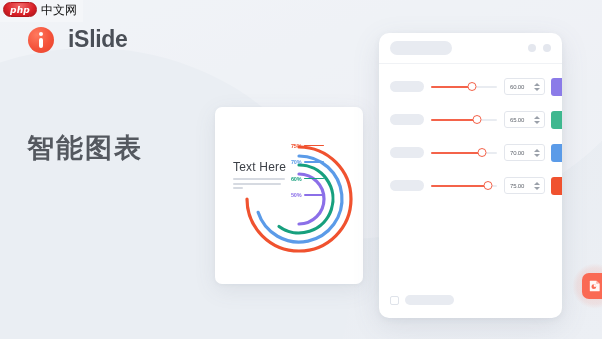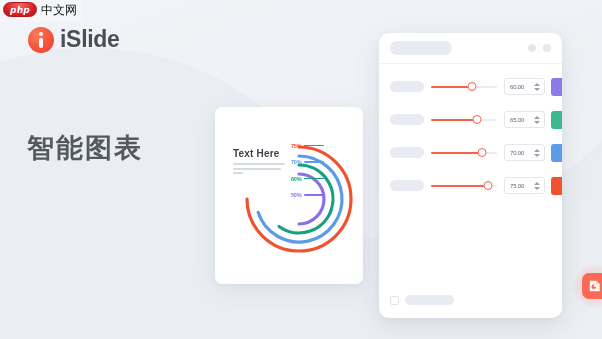--- a/index.html
+++ b/index.html
@@ -31,21 +31,21 @@
     width:34px; height:15px; border-radius:8px;
     background:radial-gradient(ellipse at 50% 22%, #f26a6a 0%, #d81f26 62%, #a7141a 100%);
     border:1px solid #b3161c;
     display:flex; align-items:center; justify-content:center;
     color:#fff; font-size:9px; font-weight:bold; font-style:italic; letter-spacing:.2px;
     font-family:"DejaVu Sans", sans-serif;
   }
   .wm-text { font-size:12px; font-weight:normal; color:#111; letter-spacing:0px; }
 
   
-  .logo { position:absolute; left:28px; top:26px; display:flex; align-items:center; gap:6px; z-index:30; }
+  .logo { position:absolute; left:28px; top:26px; display:flex; align-items:center; gap:14px; z-index:30; }
   .logo-mark {
     width:26px; height:26px; border-radius:50%;
     background:radial-gradient(circle at 34% 30%, #ff7a5f 0%, #f4523a 55%, #e8432c 100%);
     position:relative;
   }
   .logo-mark .dot { position:absolute; left:50%; top:5px; width:4px; height:4px; border-radius:50%; background:#fff; transform:translateX(-50%); }
   .logo-mark .stem { position:absolute; left:50%; top:11px; width:4px; height:10px; border-radius:2px; background:#fff; transform:translateX(-50%); }
   .logo-text { font-size:23px; font-weight:bold; color:#4a4f57; letter-spacing:-.3px; }
 
   
@@ -58,21 +58,21 @@
 
   
   .chart-card {
     position:absolute; left:215px; top:107px; width:148px; height:177px;
     background:#fff; border-radius:7px;
     box-shadow:0 6px 22px rgba(90,100,120,.10), 0 1px 4px rgba(90,100,120,.06);
     z-index:20;
   }
   .chart-card .svg-wrap { position:absolute; inset:0; }
   .txt-block { position:absolute; left:18px; top:41px; width:56px; }
-  .txt-title { font-size:10px; font-weight:bold; color:#3b3f46; letter-spacing:.2px; }
+  .txt-title { font-size:12px; font-weight:normal; color:#3b3f46; letter-spacing:.2px;margin-top:12px; }
   .txt-lines { margin-top:4px; }
   .txt-lines i { display:block; height:2px; border-radius:1px; background:#d6dae1; margin-bottom:2.5px; }
   .txt-lines i:nth-child(1){ width:52px; }
   .txt-lines i:nth-child(2){ width:48px; }
   .txt-lines i:nth-child(3){ width:10px; }
   .legend { position:absolute; left:76px; top:33px; }
   .legend-row { display:flex; align-items:center; height:11px; margin-bottom:5.5px; }
   .legend-val { font-size:5.5px; font-weight:bold; letter-spacing:-.2px; }
 
   

